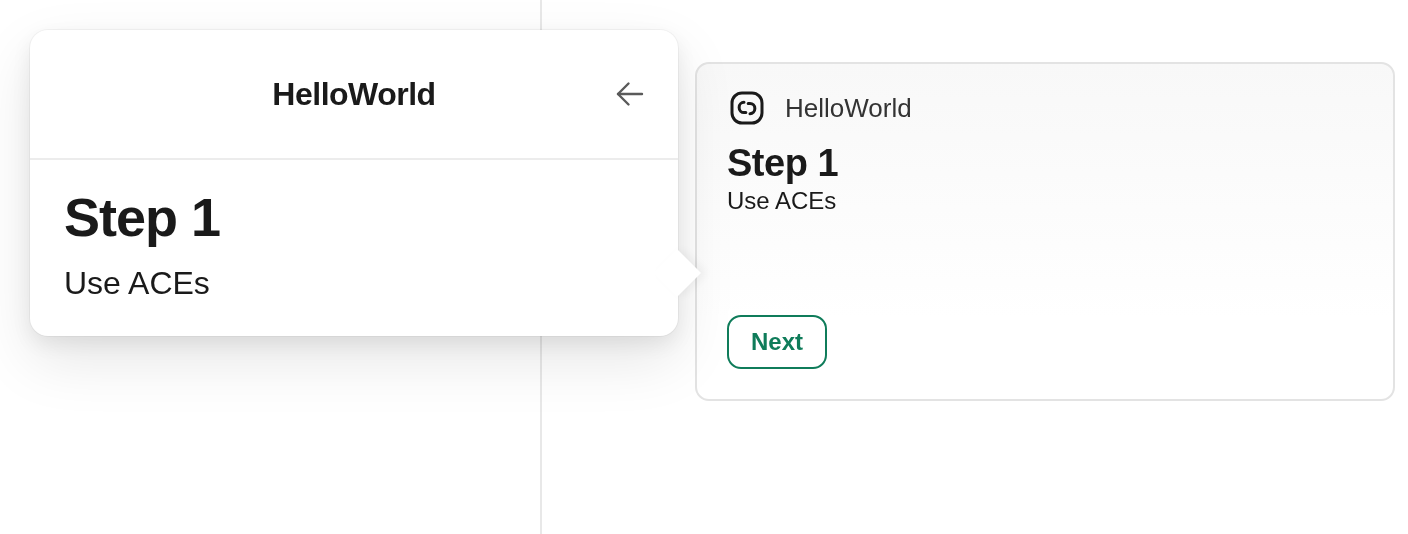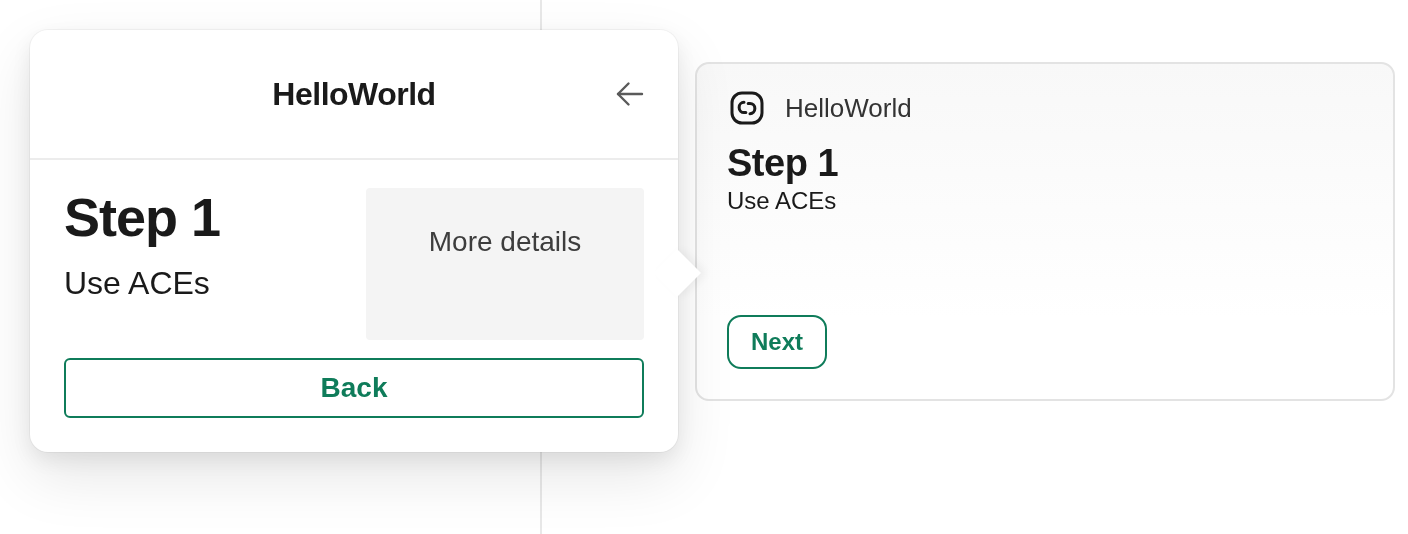--- a/index.html
+++ b/index.html
@@ -203,24 +203,22 @@
       </svg>
     </div>
   </div>
 
   <div class="popover-body">
     <div class="step-row">
       <div class="step-text">
         <h1 class="step-heading-lg">Step 1</h1>
         <p class="step-sub-lg">Use ACEs</p>
       </div>
-      <div class="more-details-tile">More details</div>
     </div>
 
-    <div class="back-btn">Back</div>
   </div>
 </div>
 
 <div class="card">
   <div class="card-head">
     <div class="link-icon">
       <svg viewBox="0 0 24 24" fill="none" stroke="#1a1a1a" stroke-width="1.8" stroke-linecap="round" stroke-linejoin="round">
         <rect x="3" y="3" width="18" height="18" rx="6"></rect>
         <path d="M10.2 8.6c-1.6 0-2.9 1.3-2.9 2.9v0.3c0 1.6 1.3 2.9 2.9 2.9h1.1"></path>
         <path d="M13.8 15.4c1.6 0 2.9-1.3 2.9-2.9v-0.3c0-1.6-1.3-2.9-2.9-2.9h-1.1"></path>

